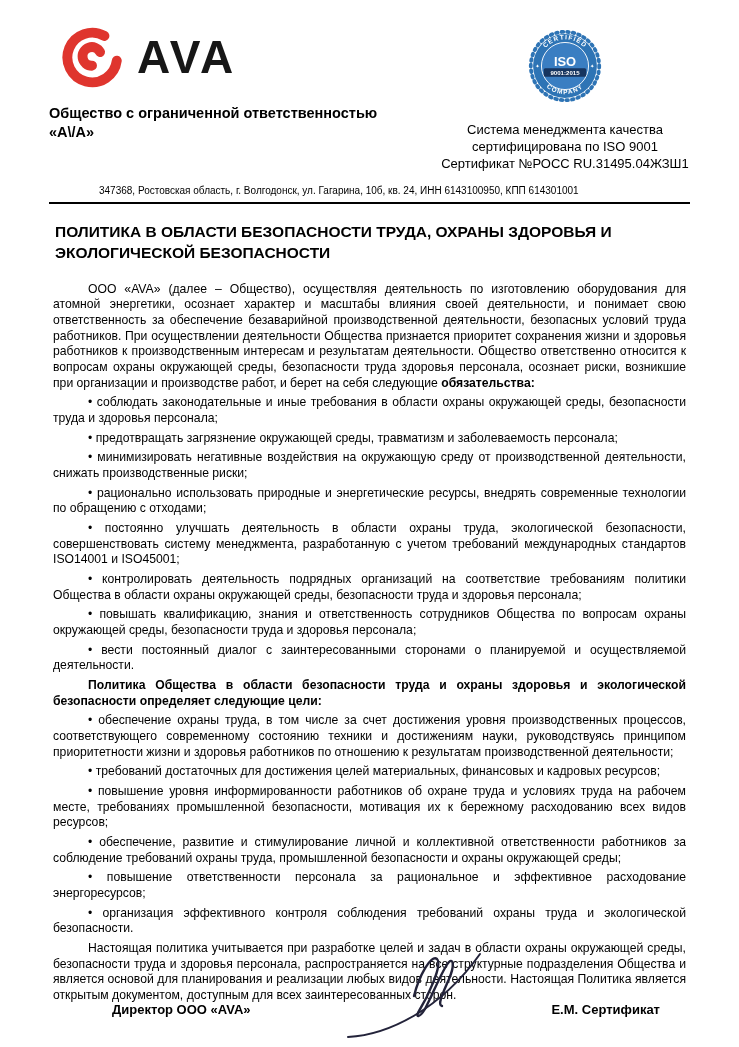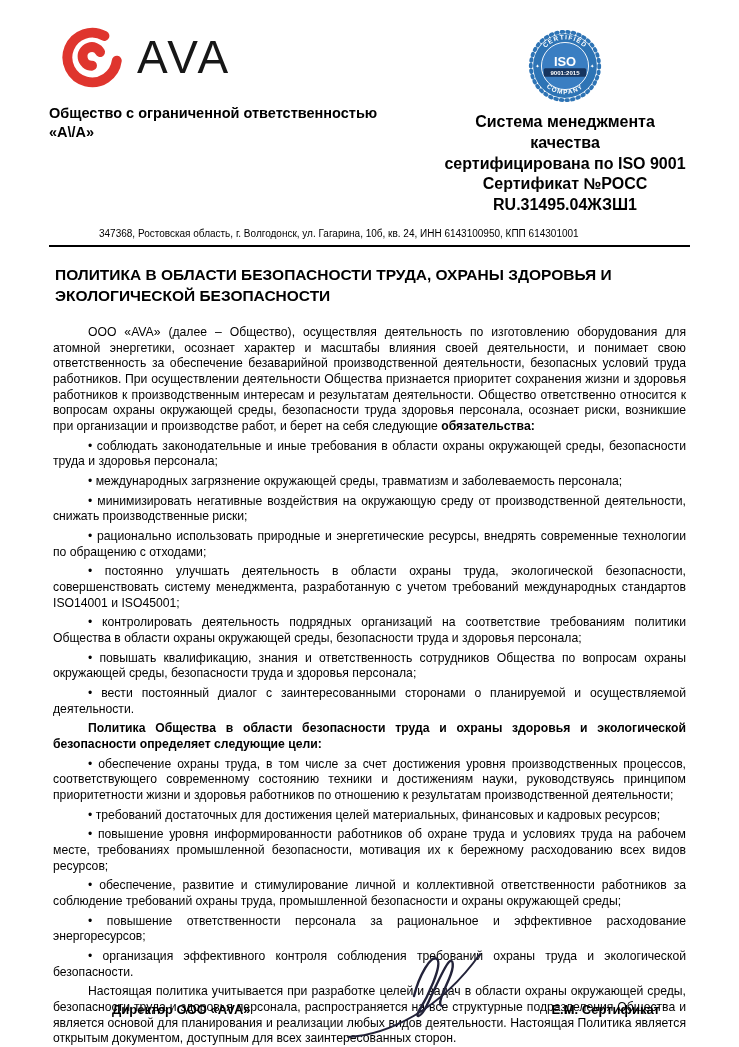--- a/index.html
+++ b/index.html
@@ -7,27 +7,27 @@
     width: 739px; height: 1047px; background: #fff; position: relative;
     margin: 0 auto; box-sizing: border-box; padding: 26px 49px 0 49px;
     font-family: "Liberation Sans", sans-serif; color: #000; overflow: hidden;
   }
   
   .hdr { display: flex; justify-content: space-between; align-items: flex-start; }
   .hdr-left { width: 360px; }
   .logo-row { display: flex; align-items: center; padding-left: 12px; }
   .logo-mark { width: 62px; height: 62px; flex: 0 0 auto; }
   .logo-text {
-    font-size: 46px; font-weight: 400; letter-spacing: 3px; color: #171717;
+    font-size: 46px; font-weight: 700; letter-spacing: 3px; color: #171717;
     margin-left: 14px; line-height: 1;
   }
   .company { margin-top: 16px; font-weight: bold; font-size: 14.5px; line-height: 1.3; }
   .hdr-right { width: 250px; display: flex; flex-direction: column; align-items: center; padding-top: 2px; }
   .badge { width: 76px; height: 76px; }
-  .cert { margin-top: 8px; font-size: 16px; font-weight: bold; text-align: center; line-height: 1.3; }
+  .cert { margin-top: 18px; font-size: 13px; font-weight: normal; text-align: center; line-height: 1.3; }
   .address { margin-top: 12px; padding-left: 50px; font-size: 10px; }
   .rule { margin-top: 6px; border-top: 2px solid #000; height: 0; }
   
   .title {
     font-size: 15.5px; font-weight: bold; text-align: left;
     margin: 18px 6px 18px 6px; line-height: 1.35;
   }
   
   .doc-body { font-size: 12.2px; line-height: 1.285; text-align: justify; }
   .para { margin: 4px; text-indent: 35px; }
@@ -97,21 +97,21 @@
 
   <h1 class="title">ПОЛИТИКА В ОБЛАСТИ БЕЗОПАСНОСТИ ТРУДА, ОХРАНЫ ЗДОРОВЬЯ И ЭКОЛОГИЧЕСКОЙ БЕЗОПАСНОСТИ</h1>
 
   <div class="doc-body">
     <p class="para"><span>ООО «AVA» (далее – Общество), осуществляя деятельность по изготовлению оборудования для атомной энергетики, осознает характер и масштабы влияния своей деятельности, и понимает свою ответственность за обеспечение безаварийной производственной деятельности, безопасных условий труда работников. При осуществлении деятельности Общества признается приоритет сохранения жизни и здоровья работников к производственным интересам и результатам деятельности. Общество ответственно относится к вопросам охраны окружающей среды, безопасности труда здоровья персонала, осознает риски, возникшие при организации и производстве работ, и берет на себя следующие</span> <b>обязательства:</b></p>
 
     <div>
 
         <p class="para bullet"><span>соблюдать законодательные и иные требования в области охраны окружающей среды, безопасности труда и здоровья персонала;</span></p>
 
-        <p class="para bullet"><span>международных загрязнение окружающей среды, травматизм и заболеваемость персонала;</span></p>
+        <p class="para bullet"><span>предотвращать загрязнение окружающей среды, травматизм и заболеваемость персонала;</span></p>
 
         <p class="para bullet"><span>минимизировать негативные воздействия на окружающую среду от производственной деятельности, снижать производственные риски;</span></p>
 
         <p class="para bullet"><span>рационально использовать природные и энергетические ресурсы, внедрять современные технологии по обращению с отходами;</span></p>
 
         <p class="para bullet"><span>постоянно улучшать деятельность в области охраны труда, экологической безопасности, совершенствовать систему менеджмента, разработанную с учетом требований международных стандартов ISO14001 и ISO45001;</span></p>
 
         <p class="para bullet"><span>контролировать деятельность подрядных организаций на соответствие требованиям политики Общества в области охраны окружающей среды, безопасности труда и здоровья персонала;</span></p>
 
         <p class="para bullet"><span>повышать квалификацию, знания и ответственность сотрудников Общества по вопросам охраны окружающей среды, безопасности труда и здоровья персонала;</span></p>

